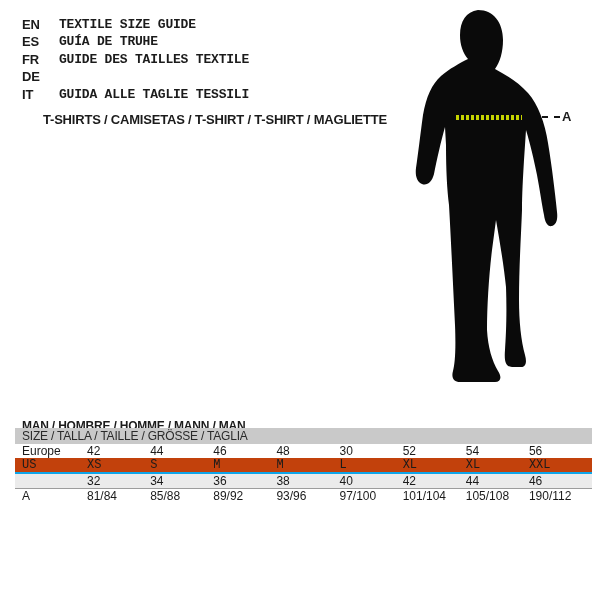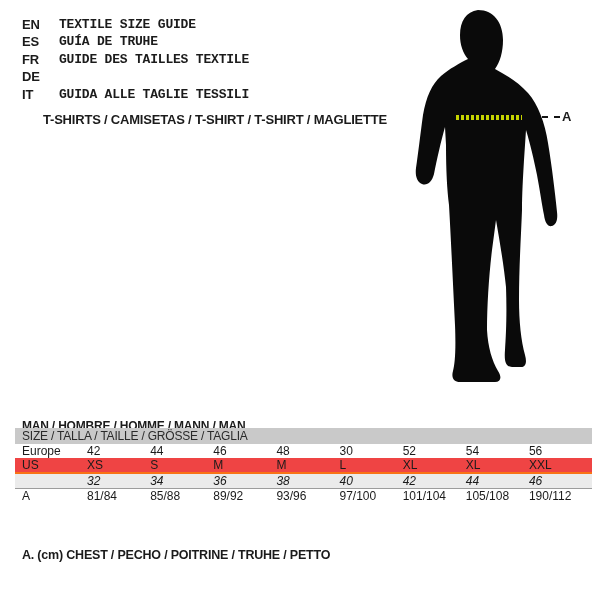--- a/index.html
+++ b/index.html
@@ -26,22 +26,22 @@
   .measure-label{position:absolute;left:562px;top:109px;font-size:13px;font-weight:600;}
   
   .section-title{position:absolute;left:22px;top:419px;font-size:12px;font-weight:700;letter-spacing:-0.2px;}
   
   .size-table{position:absolute;left:15px;top:428px;width:577px;font-size:12px;}
   .st-header{
     background:#c9c9c9;height:16px;line-height:16px;padding-left:7px;
     font-size:12px;color:#2a2a2a;letter-spacing:-0.2px;
   }
   .st-row{display:flex;height:14px;align-items:center;}
-  .st-row.shade{background:#ef4444;}
-  .st-row.shade-sep{background:#ebebeb;border-top:2px solid #f97316;border-bottom:1px solid #9c9c9c;font-style:italic;}
+  .st-row.shade{background:#c2410c;font-family:Liberation Mono, monospace;}
+  .st-row.shade-sep{background:#ebebeb;border-top:2px solid #0ea5e9;border-bottom:1px solid #9c9c9c;}
   .st-label{width:72px;padding-left:7px;box-sizing:border-box;}
   .st-val{flex:1;text-align:left;}
   
   .footnote{position:absolute;left:22px;top:548px;font-size:12.5px;font-weight:700;letter-spacing:-0.2px;}
 </style>
 </head>
 <body>
 
 <div id="canvas">
 
@@ -165,15 +165,14 @@
       <span class="st-val">85/88</span>
       <span class="st-val">89/92</span>
       <span class="st-val">93/96</span>
       <span class="st-val">97/100</span>
       <span class="st-val">101/104</span>
       <span class="st-val">105/108</span>
       <span class="st-val">190/112</span>
     </div>
   </div>
 
-  <div class="footnote">A. (cm) CHEST / PECHO / POITRINE / TRUHE / PETTO</div>
 
 </div>
 
 </body></html>

